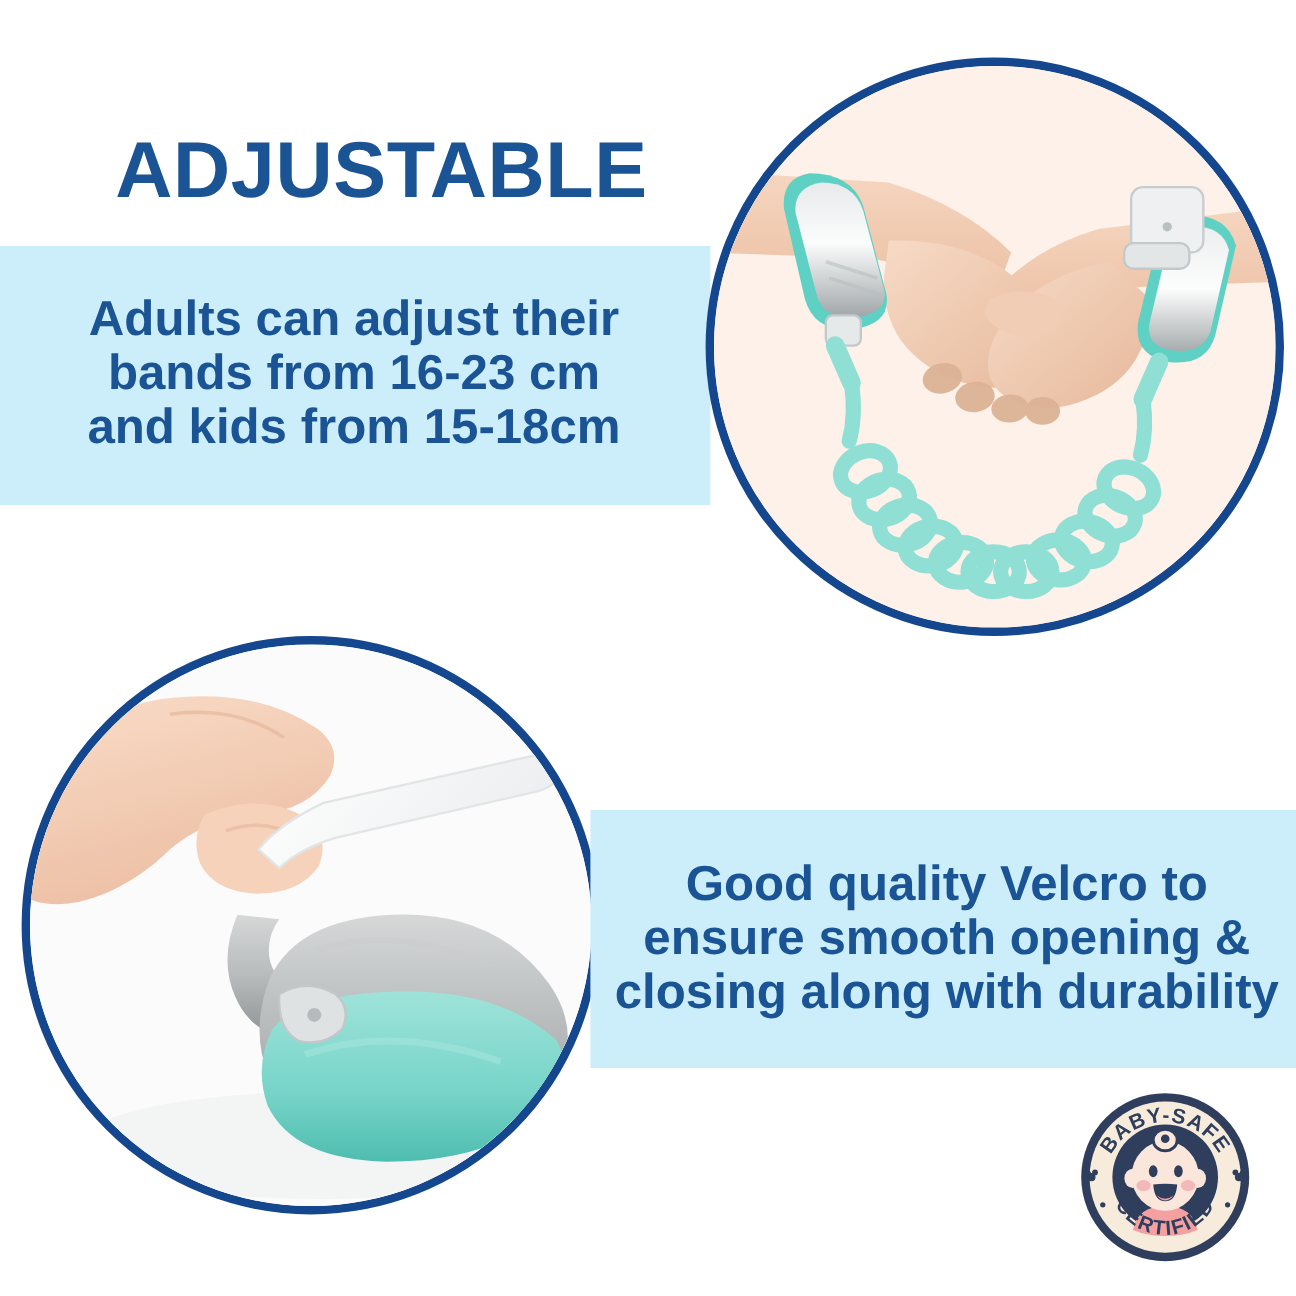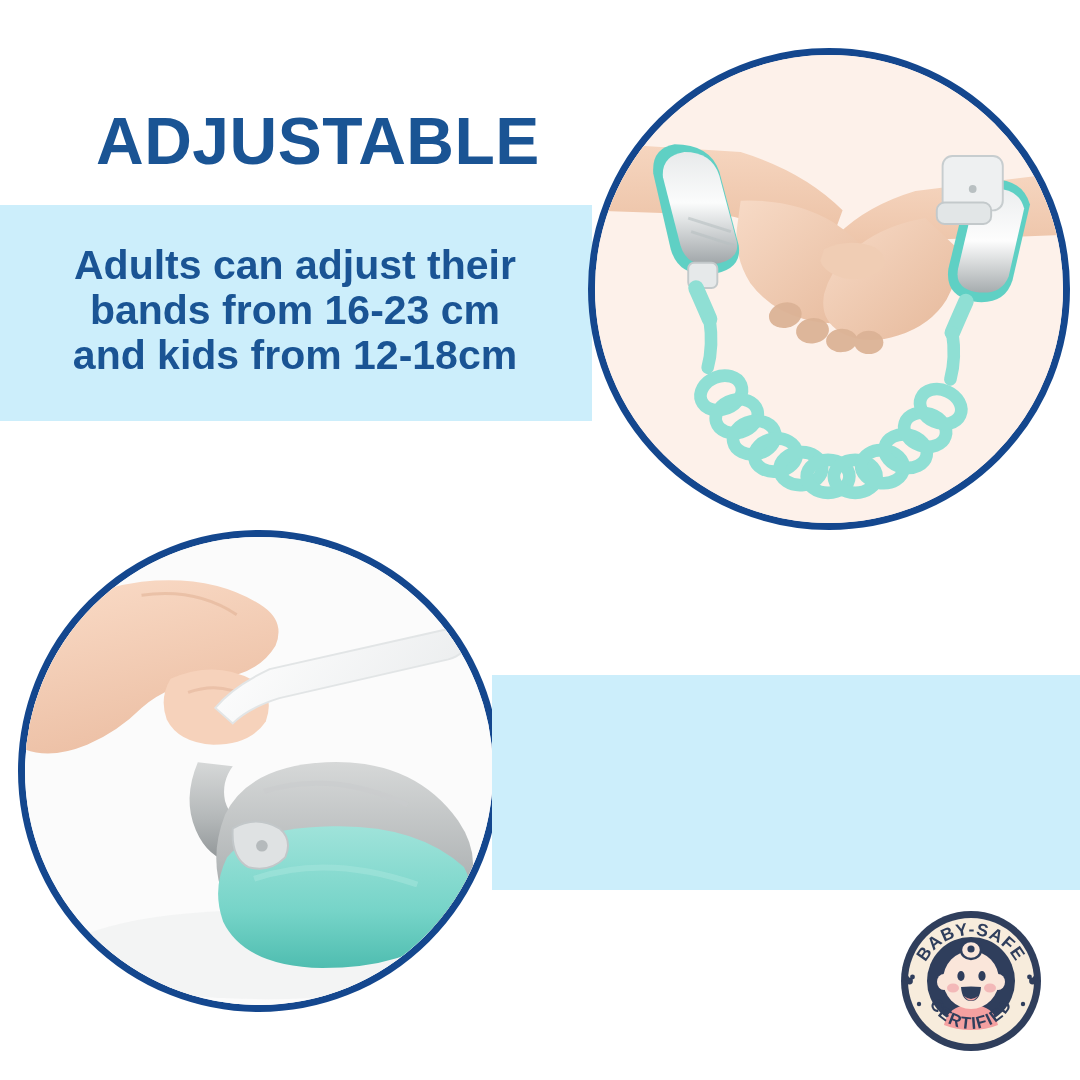--- a/index.html
+++ b/index.html
@@ -112,21 +112,21 @@
 <body>
 
 <div id="canvas">
 
   <div class="panel" id="panel-adjustable"></div>
 
   <div class="heading" id="heading-adjustable">ADJUSTABLE</div>
 
   <div class="body-text" id="body-adjustable">Adults can adjust their
 bands from 16-23 cm
-and kids from 12-18cm</div>
+and kids from 15-18cm</div>
 
   <div class="photo-circle" id="photo-hands">
     <svg class="photo-svg" viewBox="0 0 482 482" preserveAspectRatio="xMidYMid slice">
       <defs>
         <linearGradient id="metalL" x1="0" y1="0" x2="0" y2="1">
           <stop offset="0%" stop-color="#e8eaeb"></stop>
           <stop offset="45%" stop-color="#fbfcfc"></stop>
           <stop offset="100%" stop-color="#9fa5a8"></stop>
         </linearGradient>
         <linearGradient id="metalR" x1="0" y1="0" x2="0" y2="1">
@@ -254,20 +254,23 @@
 
       <path d="M214 300 Q238 286 262 300 Q276 312 268 330 Q252 346 230 340
                Q212 330 214 300 Z" fill="#dfe2e3" stroke="#c2c7c9" stroke-width="2"></path>
       <circle cx="244" cy="318" r="6" fill="#b5babc"></circle>
     </svg>
   </div>
 
   <div class="panel" id="panel-velcro"></div>
 
 
+  <div class="body-text" id="body-velcro">Good quality Velcro to
+ensure smooth opening &amp;
+closing along with durability</div>
 
   <div id="badge">
     <svg viewBox="0 0 150 150">
       <defs>
         <path id="arcTop" d="M 24 80 A 51 51 0 0 1 126 80"></path>
         <path id="arcBottom" d="M 28 76 A 47 47 0 0 0 122 76"></path>
       </defs>
 
       <circle cx="75" cy="75" r="70" fill="#2f3e5c"></circle>
 

